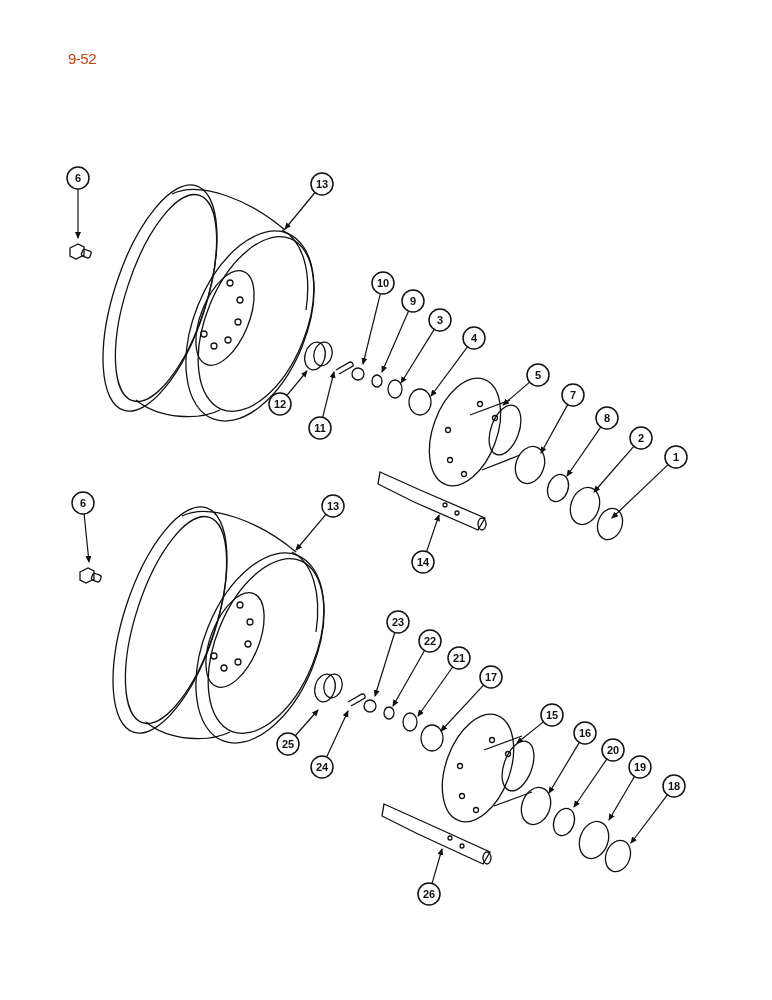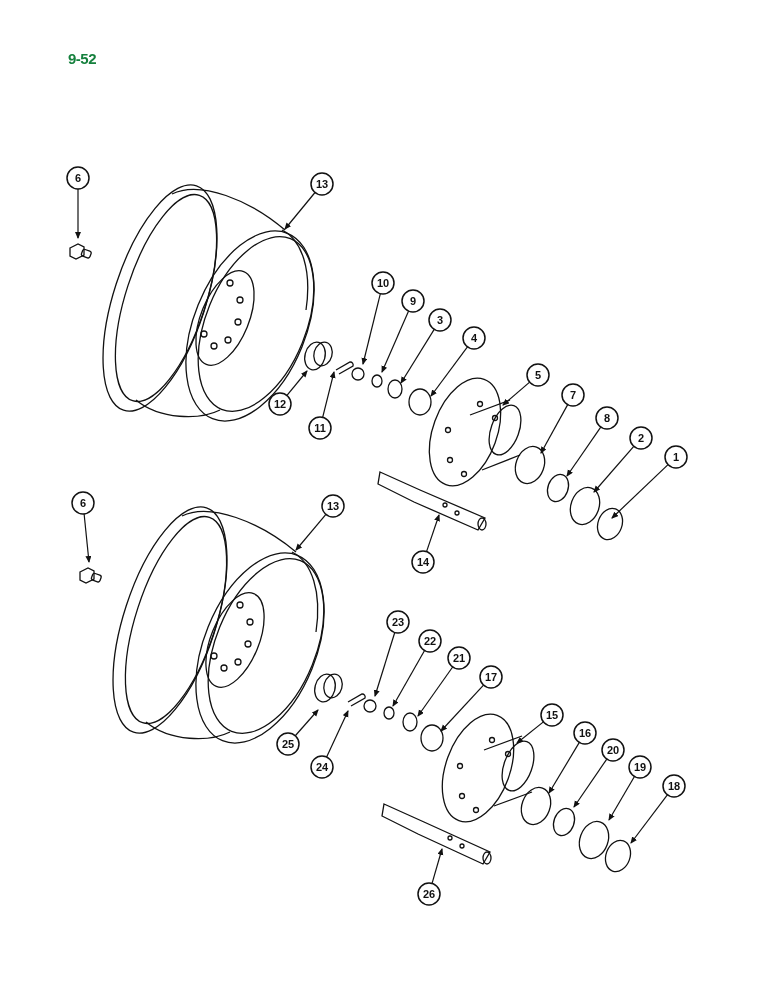--- a/index.html
+++ b/index.html
@@ -1,17 +1,17 @@
 <!DOCTYPE html>
 <html><head>
 <meta charset="utf-8">
 <style>
   html, body { margin:0; padding:0; background:#fff; }
   body { width:772px; height:1000px; position:relative; overflow:hidden; font-family:"Liberation Sans", sans-serif; }
-  .page-num { position:absolute; left:68px; top:50px; font-weight:bold; font-size:15px; color:#15803d; letter-spacing:-0.5px; }
+  .page-num { position:absolute; left:68px; top:50px; font-weight:normal; font-size:15px; color:#c2410c; letter-spacing:-0.5px; }
   svg.diagram { position:absolute; left:0; top:0; }
   .callout-text { font-family:"Liberation Sans", sans-serif; font-weight:bold; font-size:11px; fill:#111; }
 </style>
 </head>
 <body>
 
 <div class="page-num">9-52</div>
 
 <svg class="diagram" width="772" height="1000" viewBox="0 0 772 1000" xmlns="http://www.w3.org/2000/svg">
   <defs>

